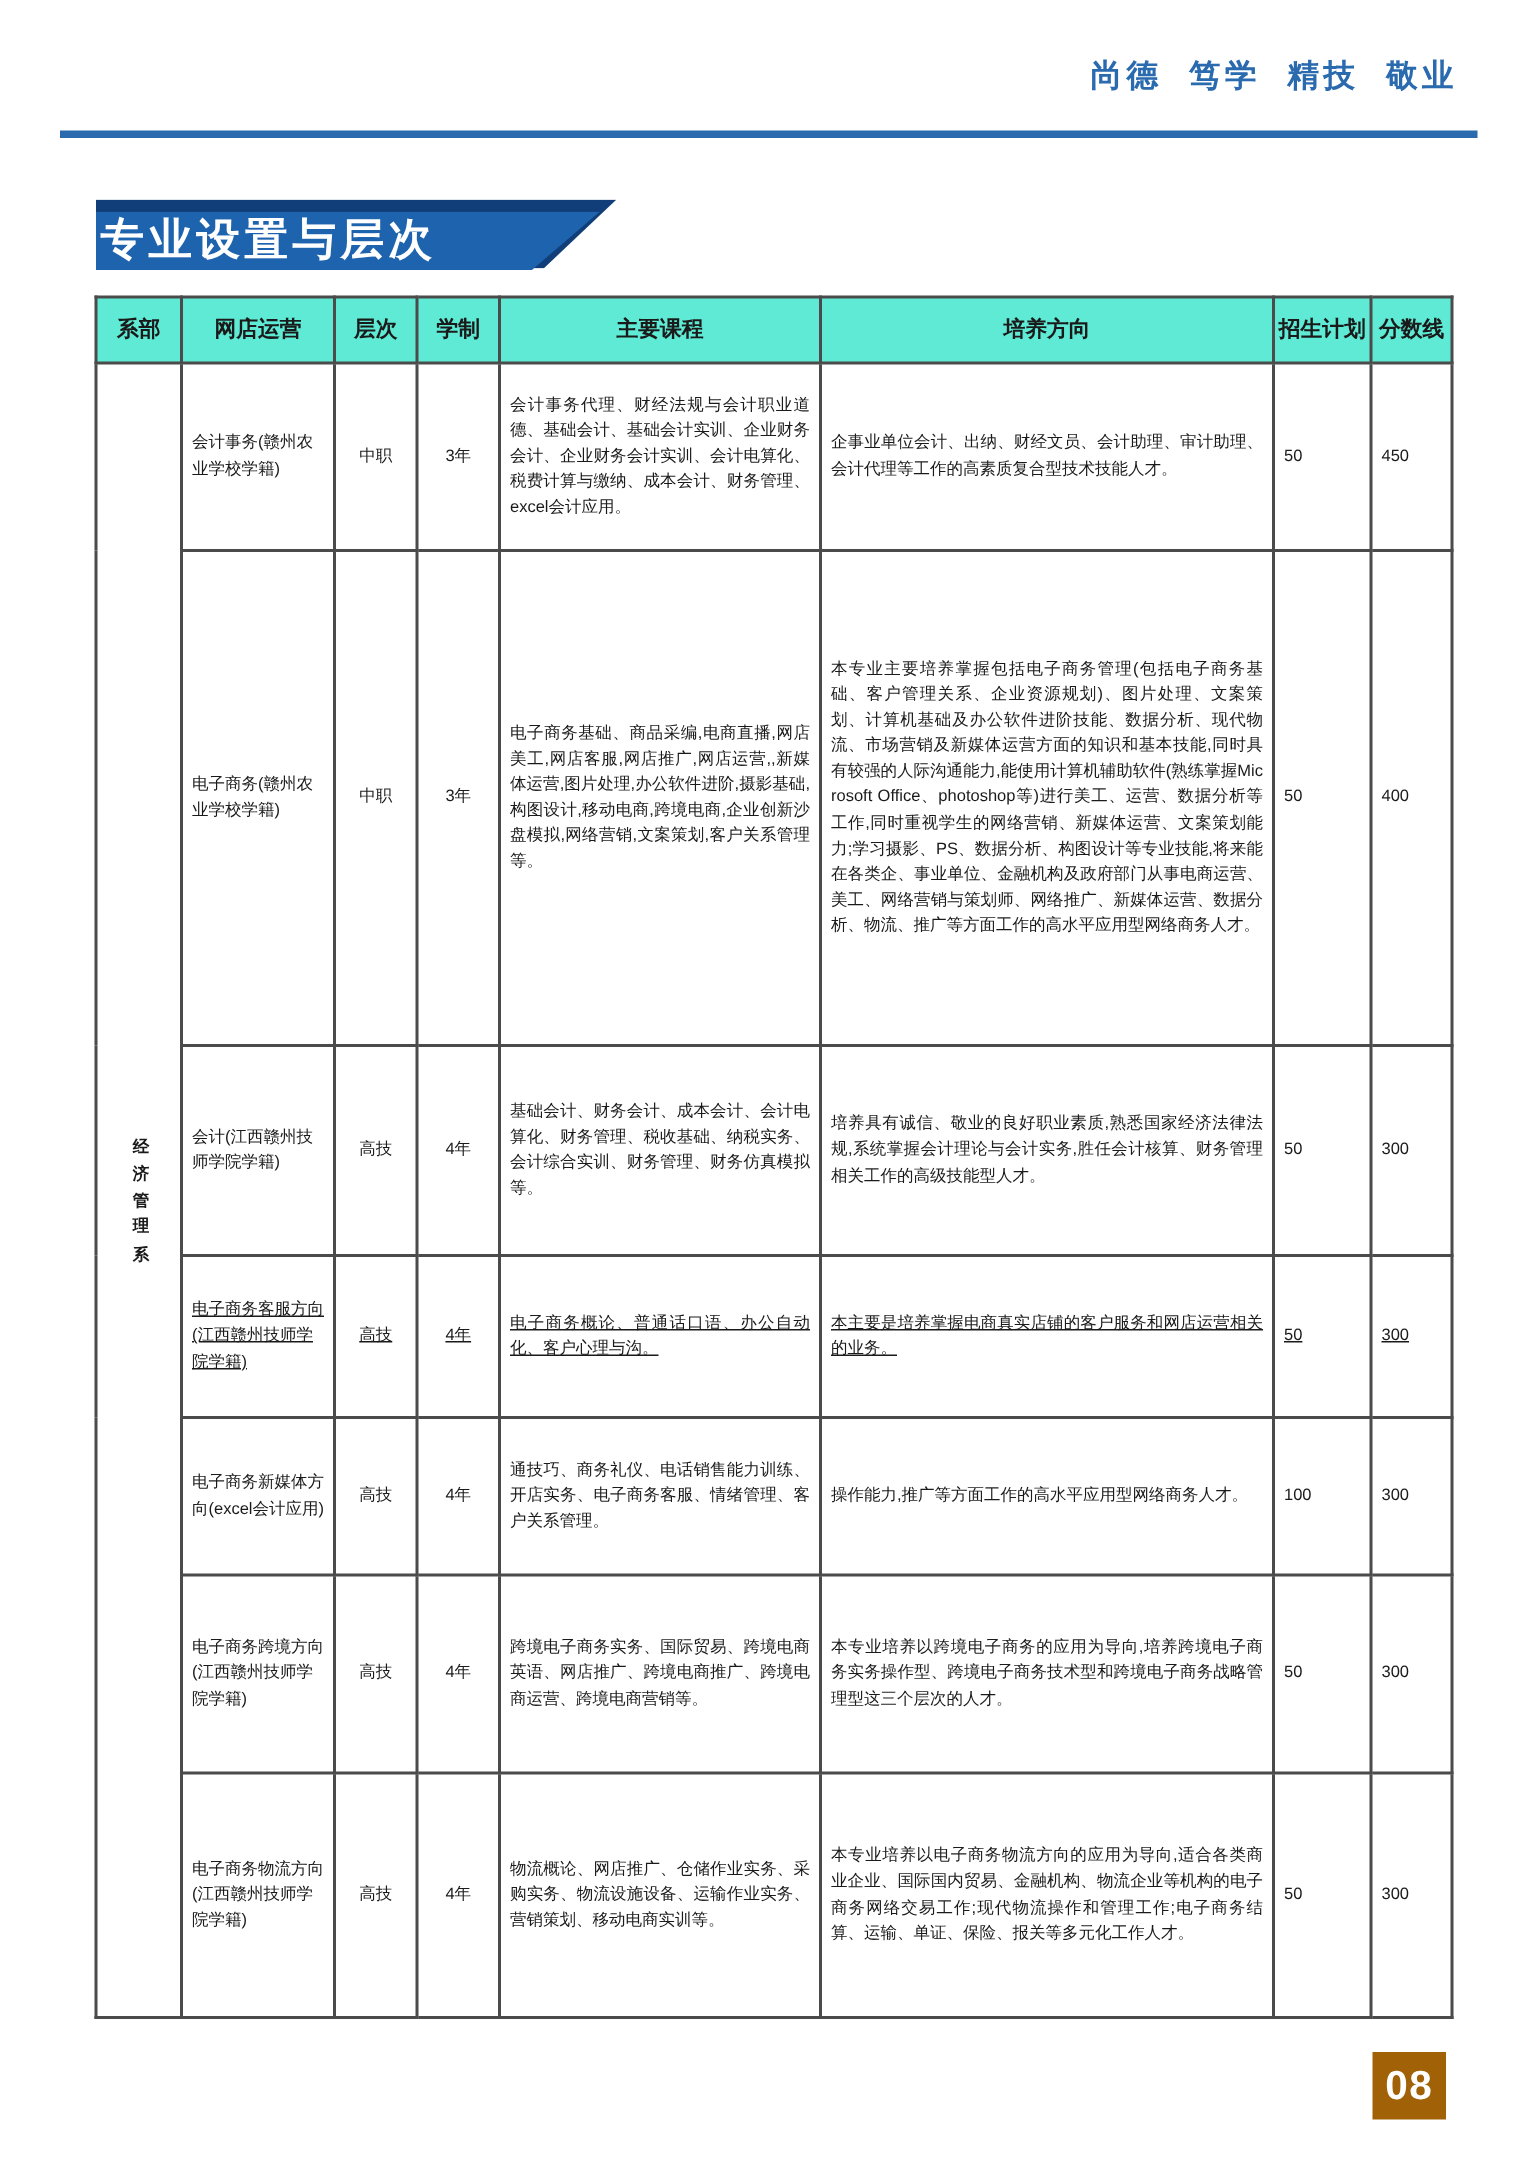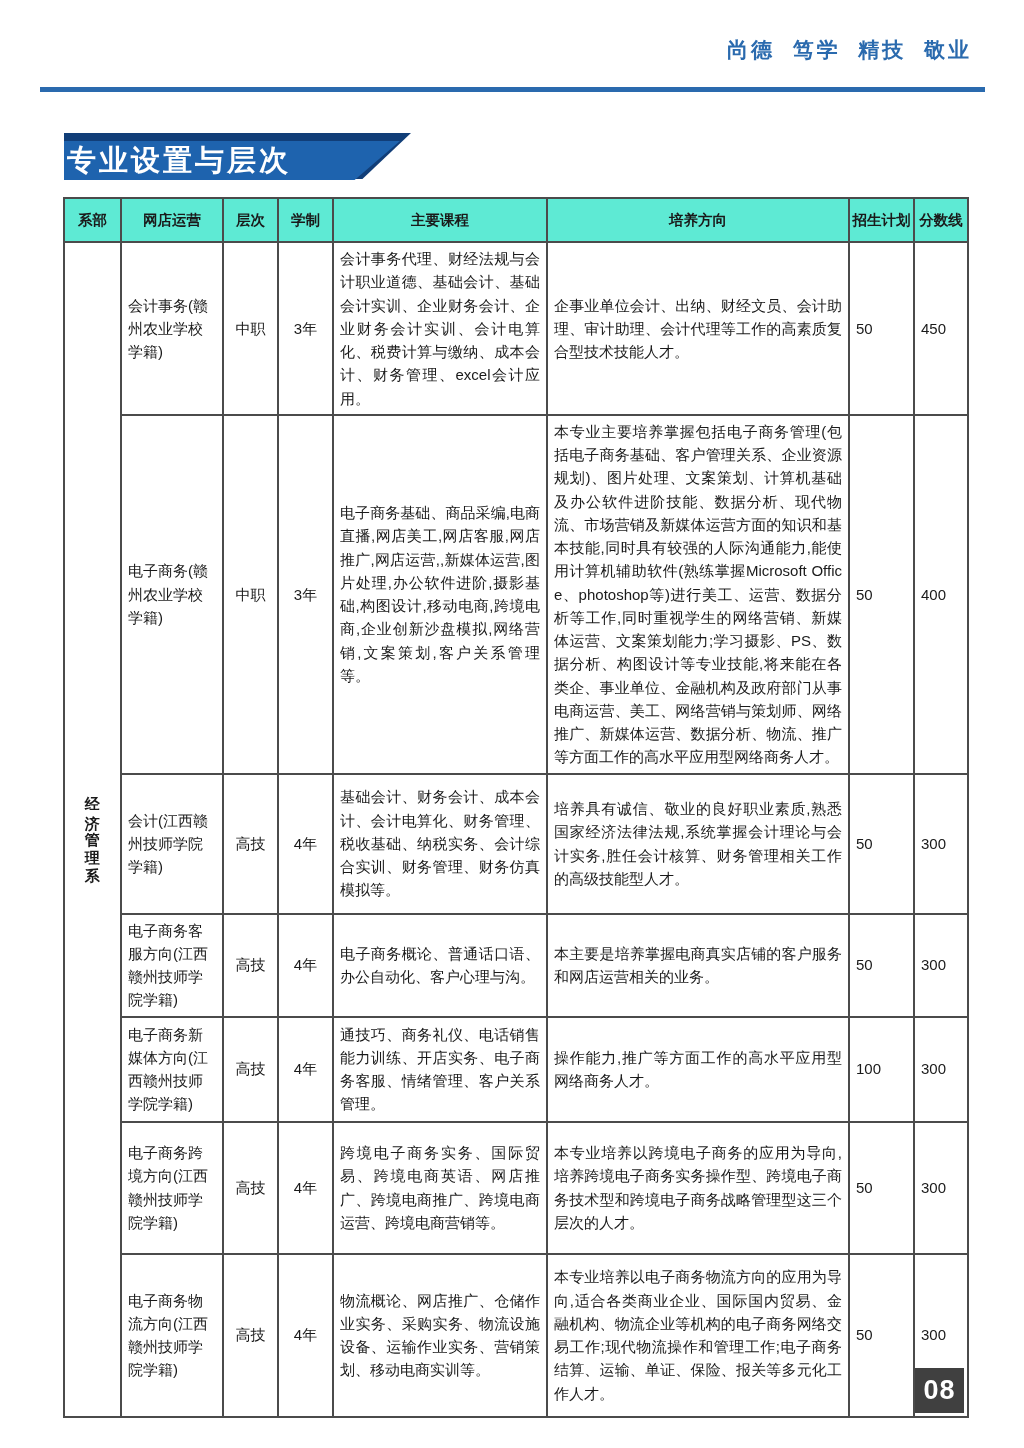--- a/index.html
+++ b/index.html
@@ -28,44 +28,44 @@
   .banner-front .title{
     color:#ffffff;font-size:29px;font-weight:bold;letter-spacing:3px;padding-left:3px;
     line-height:1;
   }
   table.majors{
     position:absolute;left:63px;top:197px;width:904px;
     border-collapse:collapse;table-layout:fixed;
   }
   table.majors th,table.majors td{
     border:2px solid #4b4b4b;vertical-align:middle;padding:4px 6px;
-    font-size:15px;line-height:1.55;word-break:break-all;
+    font-size:11px;line-height:1.55;word-break:break-all;
   }
   table.majors thead th{
     background:#5eead4;font-weight:bold;font-size:14.5px;text-align:center;height:38px;
     padding:2px;
   }
   td.dept{
     text-align:center;font-weight:bold;font-size:27px;
     writing-mode:vertical-rl;text-orientation:upright;letter-spacing:18px;
     padding:0;
   }
   td.name{text-align:left;font-size:14px;padding:4px 7px;}
   td.small{text-align:center;font-size:14.5px;}
   td.num{text-align:left;font-size:15px;}
   td.courses,td.direction{text-align:justify;padding:8px 9px;}
   tr.r1{height:125px;}
   tr.r2{height:330px;}
   tr.r3{height:140px;}
-  tr.r4{height:88px;}
+  tr.r4{height:108px;text-decoration:underline;}
   tr.r5{height:105px;}
   tr.r6{height:132px;padding-left:16px;}
   tr.r7{height:163px;}
   .page-badge{
-    position:absolute;left:915px;top:1368px;width:49px;height:45px;background:#404040;
+    position:absolute;left:915px;top:1368px;width:49px;height:45px;background:#a16207;
     color:#ffffff;font-size:27px;font-weight:bold;
     display:flex;align-items:center;justify-content:center;letter-spacing:1px;
   }
 </style>
 </head>
 <body>
 
 <div class="motto">尚德  笃学  精技  敬业</div>
 <div class="top-rule"></div>
 
@@ -129,21 +129,21 @@
     <tr class="r4">
       <td class="name">电子商务客服方向(江西赣州技师学院学籍)</td>
       <td class="small">高技</td>
       <td class="small">4年</td>
       <td class="courses">电子商务概论、普通话口语、办公自动化、客户心理与沟。</td>
       <td class="direction">本主要是培养掌握电商真实店铺的客户服务和网店运营相关的业务。</td>
       <td class="num">50</td>
       <td class="num">300</td>
     </tr>
     <tr class="r5">
-      <td class="name">电子商务新媒体方向(江西赣州技师学院学籍)</td>
+      <td class="name">电子商务新媒体方向(excel会计应用)</td>
       <td class="small">高技</td>
       <td class="small">4年</td>
       <td class="courses">通技巧、商务礼仪、电话销售能力训练、开店实务、电子商务客服、情绪管理、客户关系管理。</td>
       <td class="direction">操作能力,推广等方面工作的高水平应用型网络商务人才。</td>
       <td class="num">100</td>
       <td class="num">300</td>
     </tr>
     <tr class="r6">
       <td class="name">电子商务跨境方向(江西赣州技师学院学籍)</td>
       <td class="small">高技</td>

